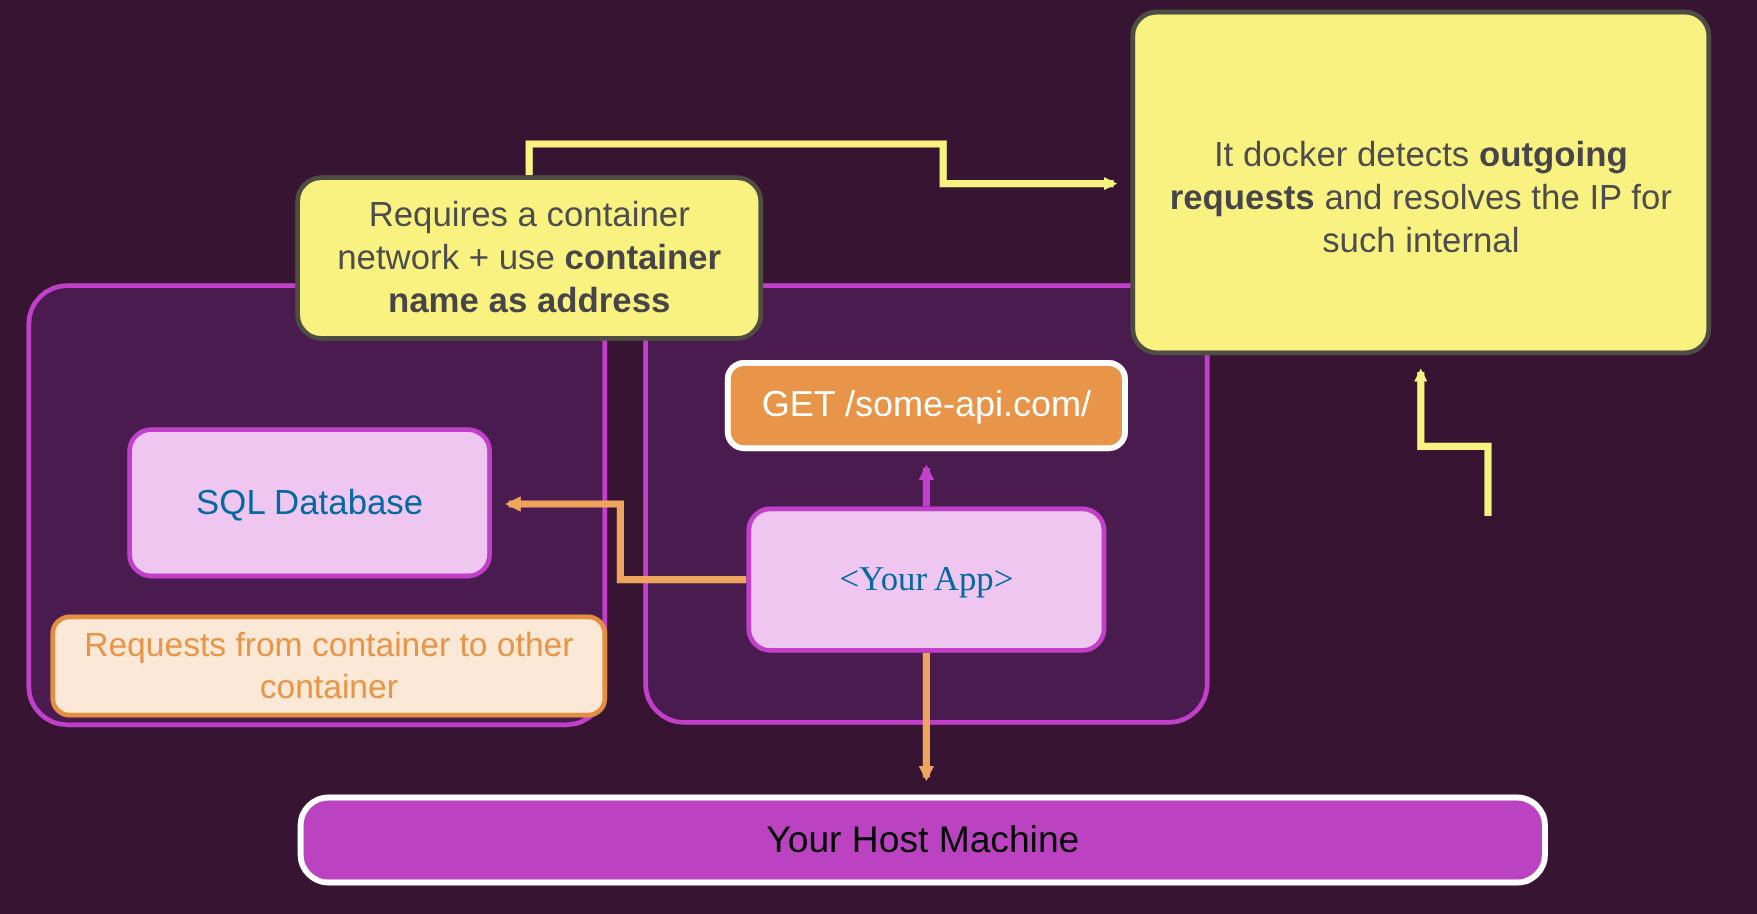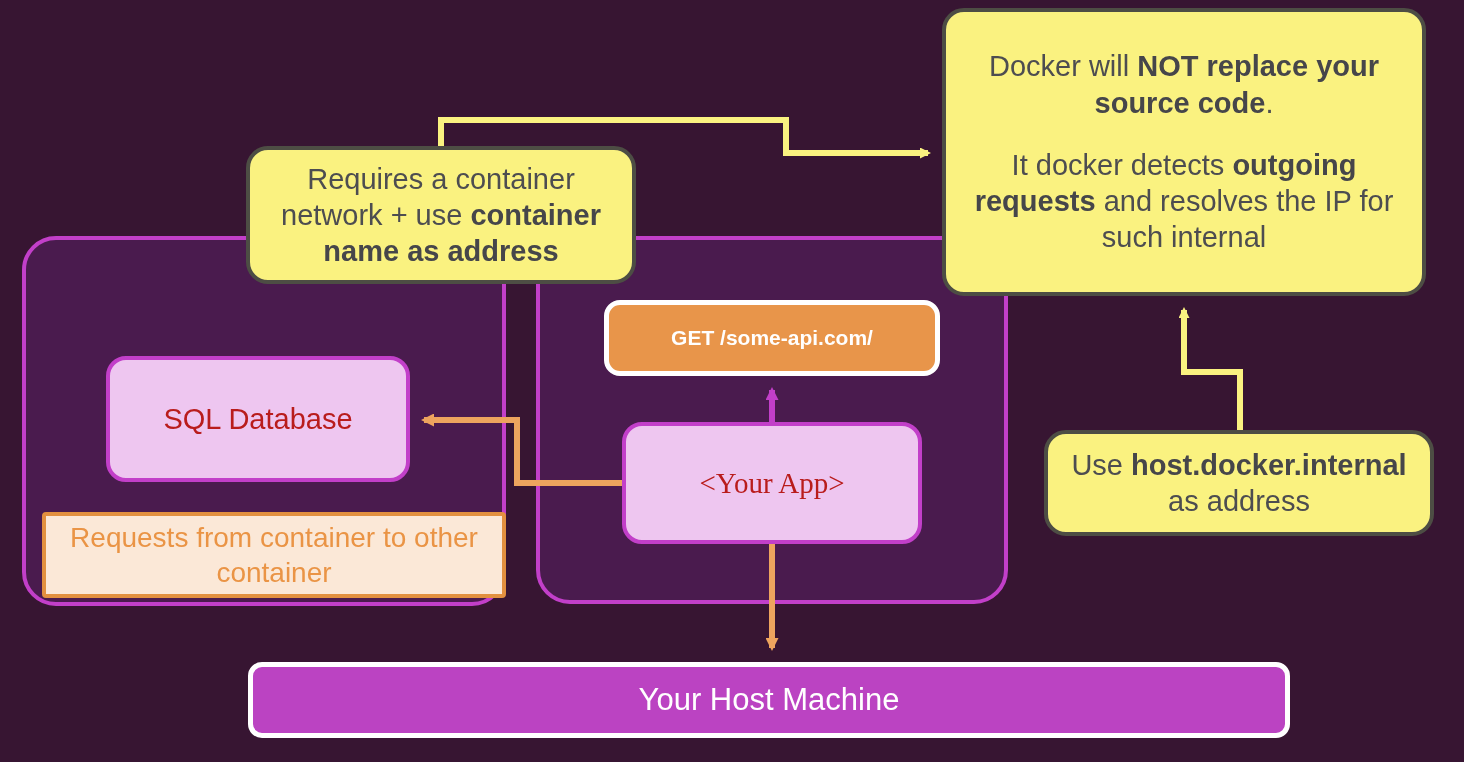--- a/index.html
+++ b/index.html
@@ -38,47 +38,46 @@
     color:#4d4d50;
     font-size:29px;
     padding:14px 20px;
   }
   .yellow b{font-weight:700;color:#46464a;}
 
   .purple-node{
     background:#eec6f0;
     border:4px solid #c23fc9;
     border-radius:20px;
-    color:#b91c1c;
+    color:#0369a1;
     font-size:29px;
   }
 
   .orange-node{
     background:#e8954a;
     border:5px solid #ffffff;
     border-radius:16px;
     color:#ffffff;
-    font-size:21px;
-    font-weight:bold;
+    font-size:30px;
   }
 
   .orange-label{
     background:#fbe8d7;
     border:4px solid #e2903f;
-    border-radius:4px;
+    border-radius:16px;
     color:#ea9445;
     font-size:28px;
     padding:10px 18px;
   }
 
   .magenta-bar{
     background:#bb43c2;
     border:5px solid #ffffff;
-    border-radius:14px;
-    color:#ffffff;
+    border-radius:26px;
+    color:#000000;
     font-size:31px;
   }
 
   
   #box-docker      {left:942px;top:8px;  width:484px;height:288px;
                     flex-direction:column;justify-content:center;}
   #box-docker p{margin:0;}
   #box-docker .gap{height:26px;}
 
   #box-requires    {left:246px;top:146px;width:390px;height:138px;text-align:center;}
@@ -122,32 +121,28 @@
     <path d="M1240,430 L1240,372 L1184,372 L1184,310" fill="none" stroke="#faf280" stroke-width="6" marker-end="url(#arrow-yellow)"></path>
 
     <path d="M622,483 L517,483 L517,420 L424,420" fill="none" stroke="#eda45e" stroke-width="6" marker-end="url(#arrow-orange)"></path>
 
     <path d="M772,544 L772,648" fill="none" stroke="#eda45e" stroke-width="6" marker-end="url(#arrow-orange)"></path>
 
     <path d="M772,422 L772,390" fill="none" stroke="#c23fc9" stroke-width="6" marker-end="url(#arrow-purple)"></path>
   </svg>
 
   <div class="node yellow" id="box-docker">
-    <p><span>Docker will </span><b>NOT replace your source code</b><span>.</span></p>
     <div class="gap"></div>
     <p><span>It docker detects </span><b>outgoing requests</b><span> and resolves the IP for such internal</span></p>
   </div>
 
   <div class="node yellow" id="box-requires">
     <div><span>Requires a container network + use </span><b>container name as address</b></div>
   </div>
 
-  <div class="node yellow" id="box-hostdocker">
-    <div><span>Use </span><b>host.docker.internal</b><span> as address</span></div>
-  </div>
 
   <div class="node orange-node" id="box-get">GET /some-api.com/</div>
 
   <div class="node purple-node" id="node-sql">SQL Database</div>
 
   <div class="node purple-node" id="node-app">&lt;Your App&gt;</div>
 
   <div class="node orange-label" id="label-c2c">Requests from container to other container</div>
 
 

